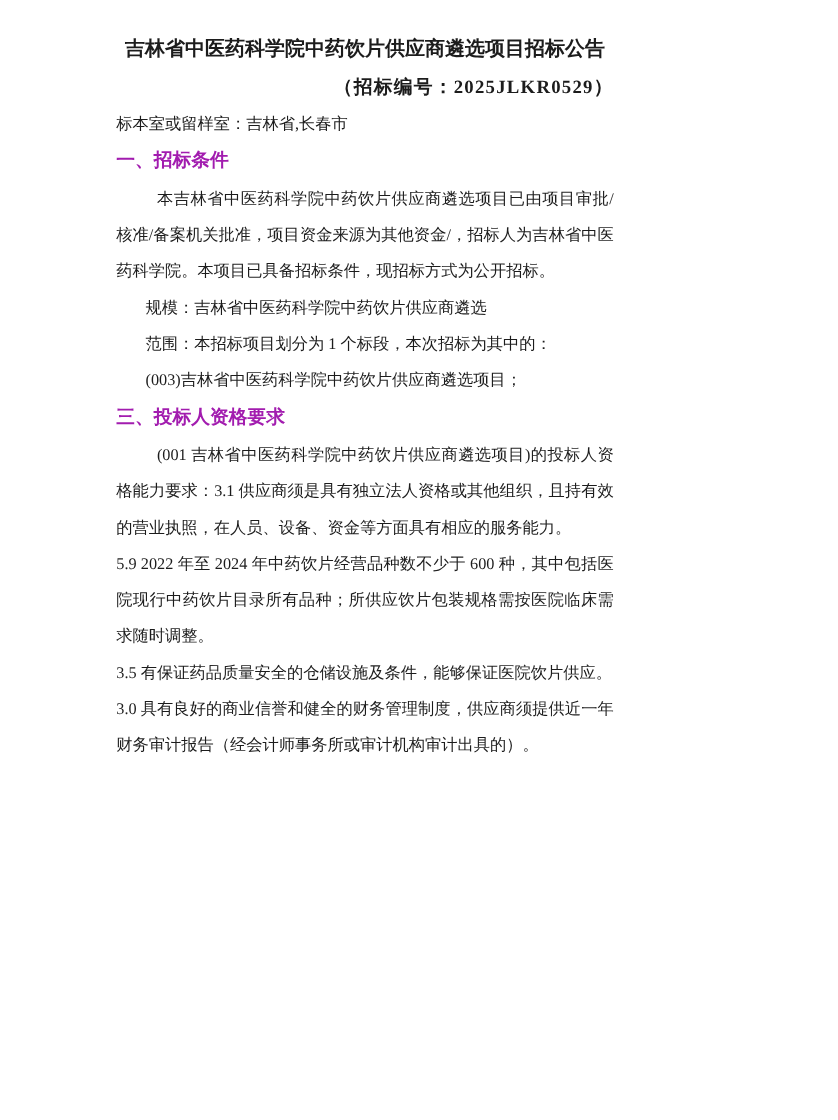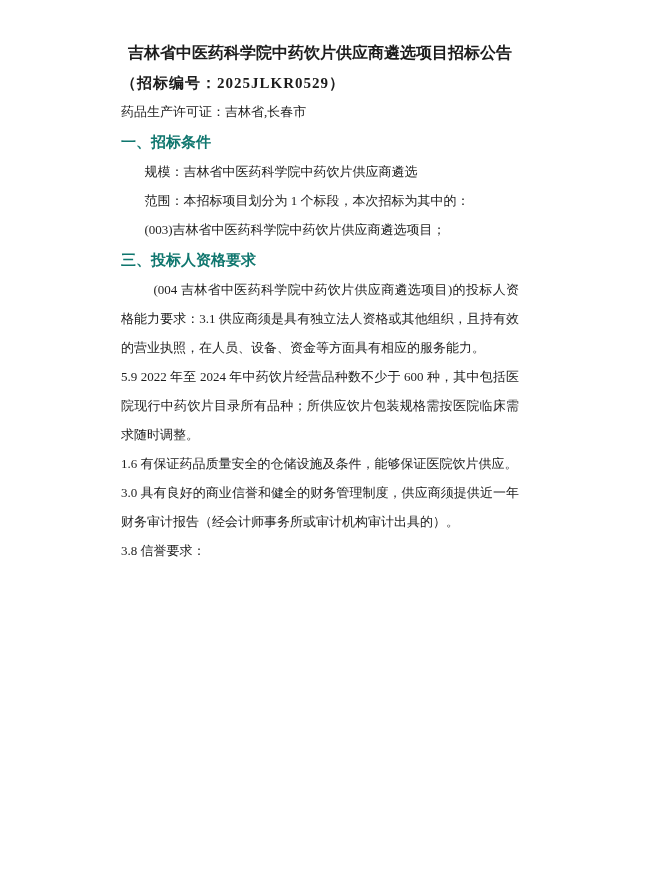--- a/index.html
+++ b/index.html
@@ -6,81 +6,80 @@
     margin: 0;
     padding: 0;
     background: #ffffff;
   }
   .page {
     position: relative;
     width: 546px;
     height: 896px;
     box-sizing: border-box;
     background: #ffffff;
-    padding: 39px 55px 0 93px;
+    padding: 26px 55px 0 93px;
     overflow: hidden;
     font-family: "Liberation Serif", "DejaVu Serif", serif;
     color: #1c1c1c;
-    margin-left: 28px;
   }
   .doc-title {
     font-size: 16px;
     line-height: 28px;
     font-weight: bold;
     text-align: center;
     margin: 0;
   }
   .doc-subtitle {
     font-size: 15px;
     line-height: 28px;
     font-weight: bold;
-    text-align: left;
+    text-align: right;
     margin: 2px 0 0 0;
     letter-spacing: 1px;
   }
   .location-line {
     margin-top: 32px;
   }
   p.body-line {
     font-size: 13px;
     line-height: 29px;
     margin: 0;
     text-align: justify;
   }
   h2.sec-heading {
     font-size: 15px;
     line-height: 31px;
     font-weight: bold;
     margin: 0;
     font-family: "Liberation Sans", "DejaVu Sans", sans-serif;
-    color: #0f766e;
+    color: #a21caf;
   }
   .indent-first {
     text-indent: 2.5em;
   }
   .sub-line {
     text-indent: 1.8em;
   }
 </style>
 </head>
 <body>
 
 <div class="page">
 
   <p class="doc-title">吉林省中医药科学院中药饮片供应商遴选项目招标公告</p>
   <p class="doc-subtitle">（招标编号：2025JLKR0529）</p>
 
-  <p class="body-line location-line">药品生产许可证：吉林省,长春市</p>
+  <p class="body-line location-line">标本室或留样室：吉林省,长春市</p>
 
   <h2 class="sec-heading">一、招标条件</h2>
+  <p class="body-line indent-first">本吉林省中医药科学院中药饮片供应商遴选项目已由项目审批/核准/备案机关批准，项目资金来源为其他资金/，招标人为吉林省中医药科学院。本项目已具备招标条件，现招标方式为公开招标。</p>
 
   <p class="body-line sub-line">规模：吉林省中医药科学院中药饮片供应商遴选</p>
   <p class="body-line sub-line">范围：本招标项目划分为 1 个标段，本次招标为其中的：</p>
   <p class="body-line sub-line">(003)吉林省中医药科学院中药饮片供应商遴选项目；</p>
 
   <h2 class="sec-heading">三、投标人资格要求</h2>
-  <p class="body-line indent-first">(004 吉林省中医药科学院中药饮片供应商遴选项目)的投标人资格能力要求：3.1 供应商须是具有独立法人资格或其他组织，且持有效的营业执照，在人员、设备、资金等方面具有相应的服务能力。</p>
+  <p class="body-line indent-first">(001 吉林省中医药科学院中药饮片供应商遴选项目)的投标人资格能力要求：3.1 供应商须是具有独立法人资格或其他组织，且持有效的营业执照，在人员、设备、资金等方面具有相应的服务能力。</p>
   <p class="body-line">5.9 2022 年至 2024 年中药饮片经营品种数不少于 600 种，其中包括医院现行中药饮片目录所有品种；所供应饮片包装规格需按医院临床需求随时调整。</p>
-  <p class="body-line">1.6 有保证药品质量安全的仓储设施及条件，能够保证医院饮片供应。</p>
+  <p class="body-line">3.5 有保证药品质量安全的仓储设施及条件，能够保证医院饮片供应。</p>
   <p class="body-line">3.0 具有良好的商业信誉和健全的财务管理制度，供应商须提供近一年财务审计报告（经会计师事务所或审计机构审计出具的）。</p>
-  <p class="body-line">3.8 信誉要求：</p>
 
 </div>
 
 </body></html>

